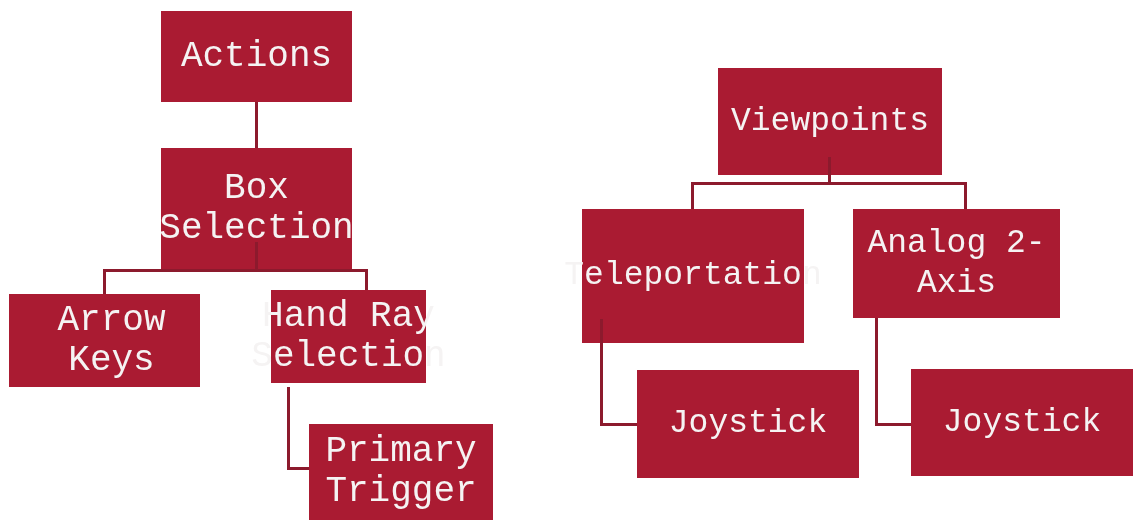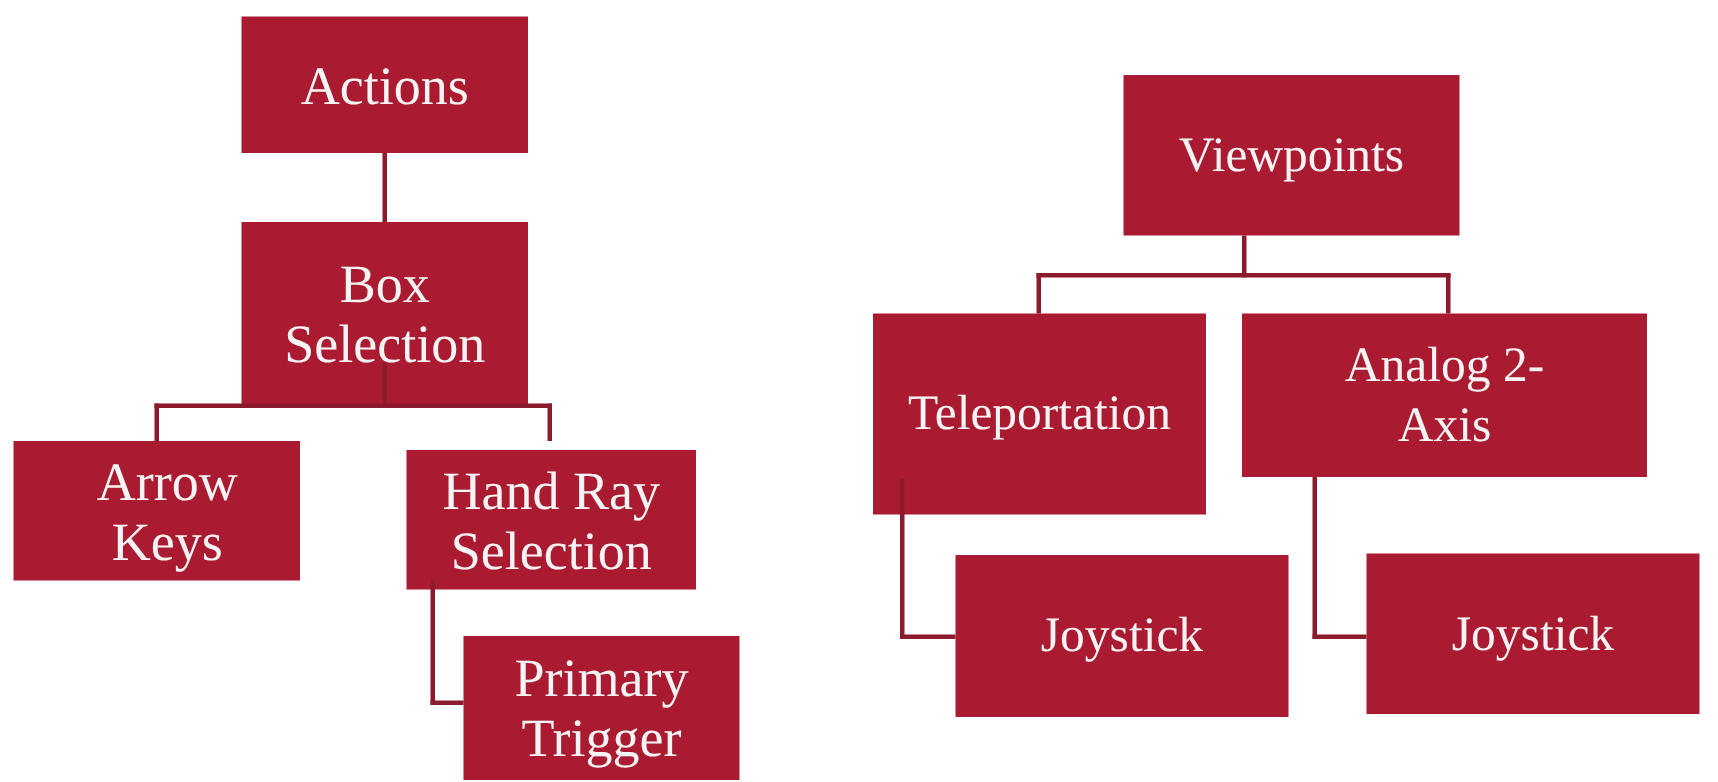--- a/index.html
+++ b/index.html
@@ -7,21 +7,21 @@
     --node-text:#F5F3F3;
     --connector:#8C1A2D;
     --bg:#FFFFFF;
   }
   html,body{margin:0;padding:0;background:var(--bg);}
   .canvas{
     position:relative;
     width:1145px;height:521px;
     background:var(--bg);
     overflow:hidden;
-    font-family:Liberation Serif, serif;
+    font-family:Liberation Mono, monospace;
   }
   .node{
     position:absolute;
     background:var(--node-fill);
     color:var(--node-text);
     display:flex;align-items:center;justify-content:center;
     text-align:center;
     box-sizing:border-box;
     padding:0 2px;
   }
@@ -58,51 +58,51 @@
     <div class="conn" style="left:255px;top:242px;width:3px;height:30px;"></div>
     <div class="conn" style="left:103px;top:269px;width:265px;height:3px;"></div>
     <div class="conn" style="left:103px;top:269px;width:3px;height:25px;"></div>
     <div class="conn" style="left:365px;top:269px;width:3px;height:25px;"></div>
 
     <div class="node" style="left:9px;top:294px;width:191px;height:93px;padding-left:16px;">
       <span class="label">Arrow
 Keys</span>
     </div>
 
-    <div class="node" style="left:271px;top:300px;width:193px;height:93px;">
+    <div class="node" style="left:271px;top:290px;width:155px;height:93px;">
       <span class="label">Hand Ray
 Selection</span>
     </div>
 
     <div class="conn" style="left:287px;top:387px;width:3px;height:83px;"></div>
     <div class="conn" style="left:287px;top:467px;width:22px;height:3px;"></div>
 
     <div class="node" style="left:309px;top:424px;width:184px;height:96px;">
       <span class="label">Primary
 Trigger</span>
     </div>
 
   </section>
 
   <section class="tree-right">
 
-    <div class="node" style="left:718px;top:50px;width:224px;height:107px;margin-left:31px;">
+    <div class="node" style="left:718px;top:68px;width:224px;height:107px;">
       <span class="label">Viewpoints</span>
     </div>
 
     <div class="conn" style="left:828px;top:157px;width:3px;height:28px;"></div>
     <div class="conn" style="left:691px;top:182px;width:276px;height:3px;"></div>
     <div class="conn" style="left:691px;top:182px;width:3px;height:27px;"></div>
     <div class="conn" style="left:964px;top:182px;width:3px;height:27px;"></div>
 
     <div class="node" style="left:582px;top:209px;width:222px;height:134px;">
       <span class="label">Teleportation</span>
     </div>
 
-    <div class="node" style="left:828px;top:209px;width:270px;height:109px;">
+    <div class="node" style="left:853px;top:209px;width:207px;height:109px;">
       <span class="label">Analog 2-
 Axis</span>
     </div>
 
     <div class="conn" style="left:600px;top:319px;width:3px;height:107px;"></div>
     <div class="conn" style="left:600px;top:423px;width:37px;height:3px;"></div>
 
     <div class="node" style="left:637px;top:370px;width:222px;height:108px;">
       <span class="label">Joystick</span>
     </div>

